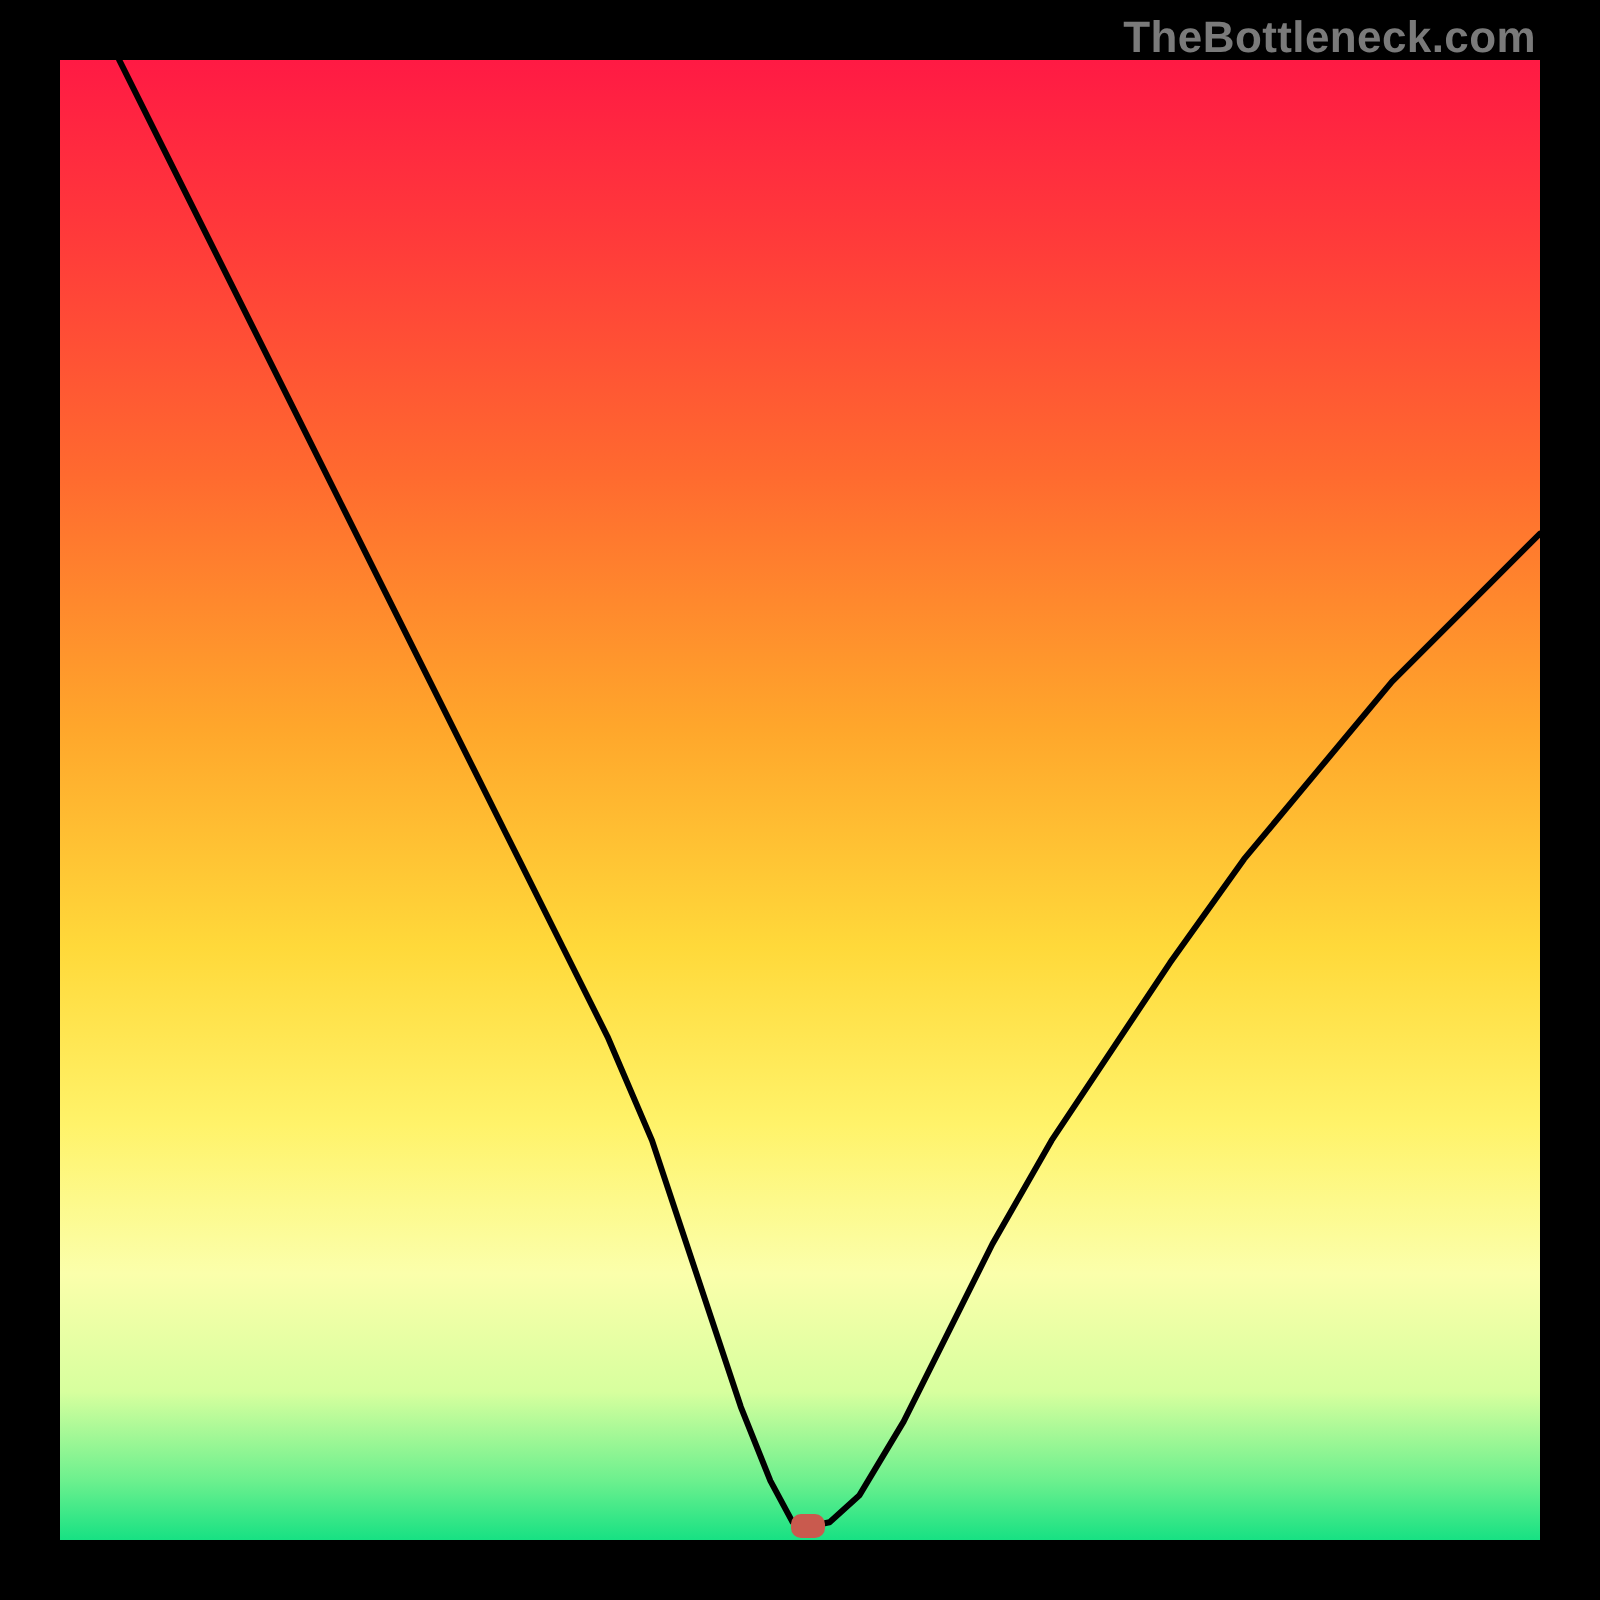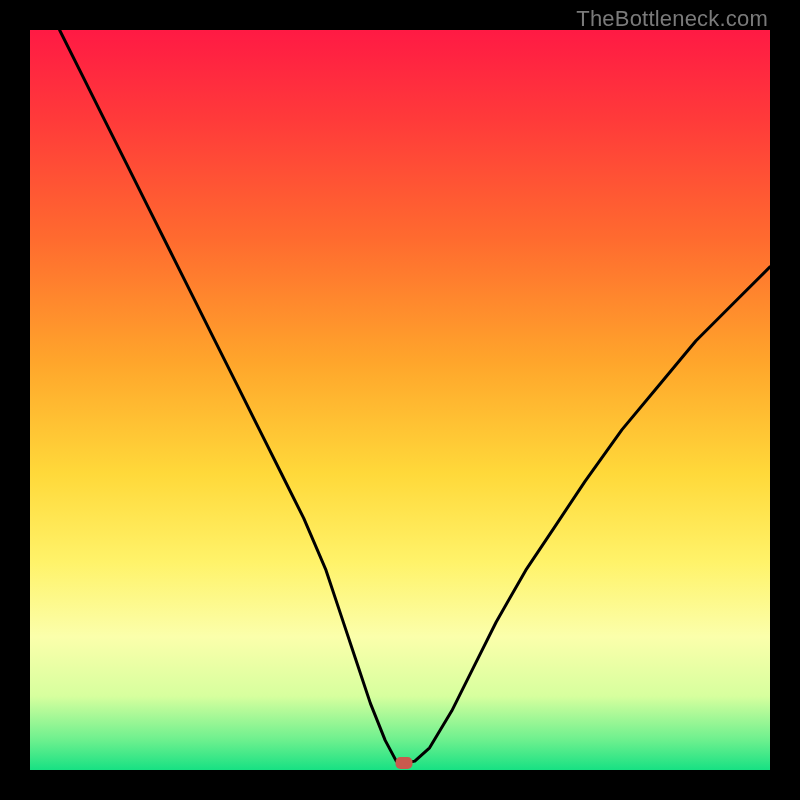--- a/index.html
+++ b/index.html
@@ -38,21 +38,21 @@
       #17e183 100%
     );
   }
   .watermark {
     position: absolute;
     top: 6px;
     right: 32px;
     color: #7a7a7a;
     font-size: 22px;
     letter-spacing: 0.2px;
-    font-weight: 400;
+    font-weight: 700;
     user-select: none;
   }
   svg.curve {
     position: absolute;
     left: 0;
     top: 0;
     width: 740px;
     height: 740px;
   }
   .marker {

